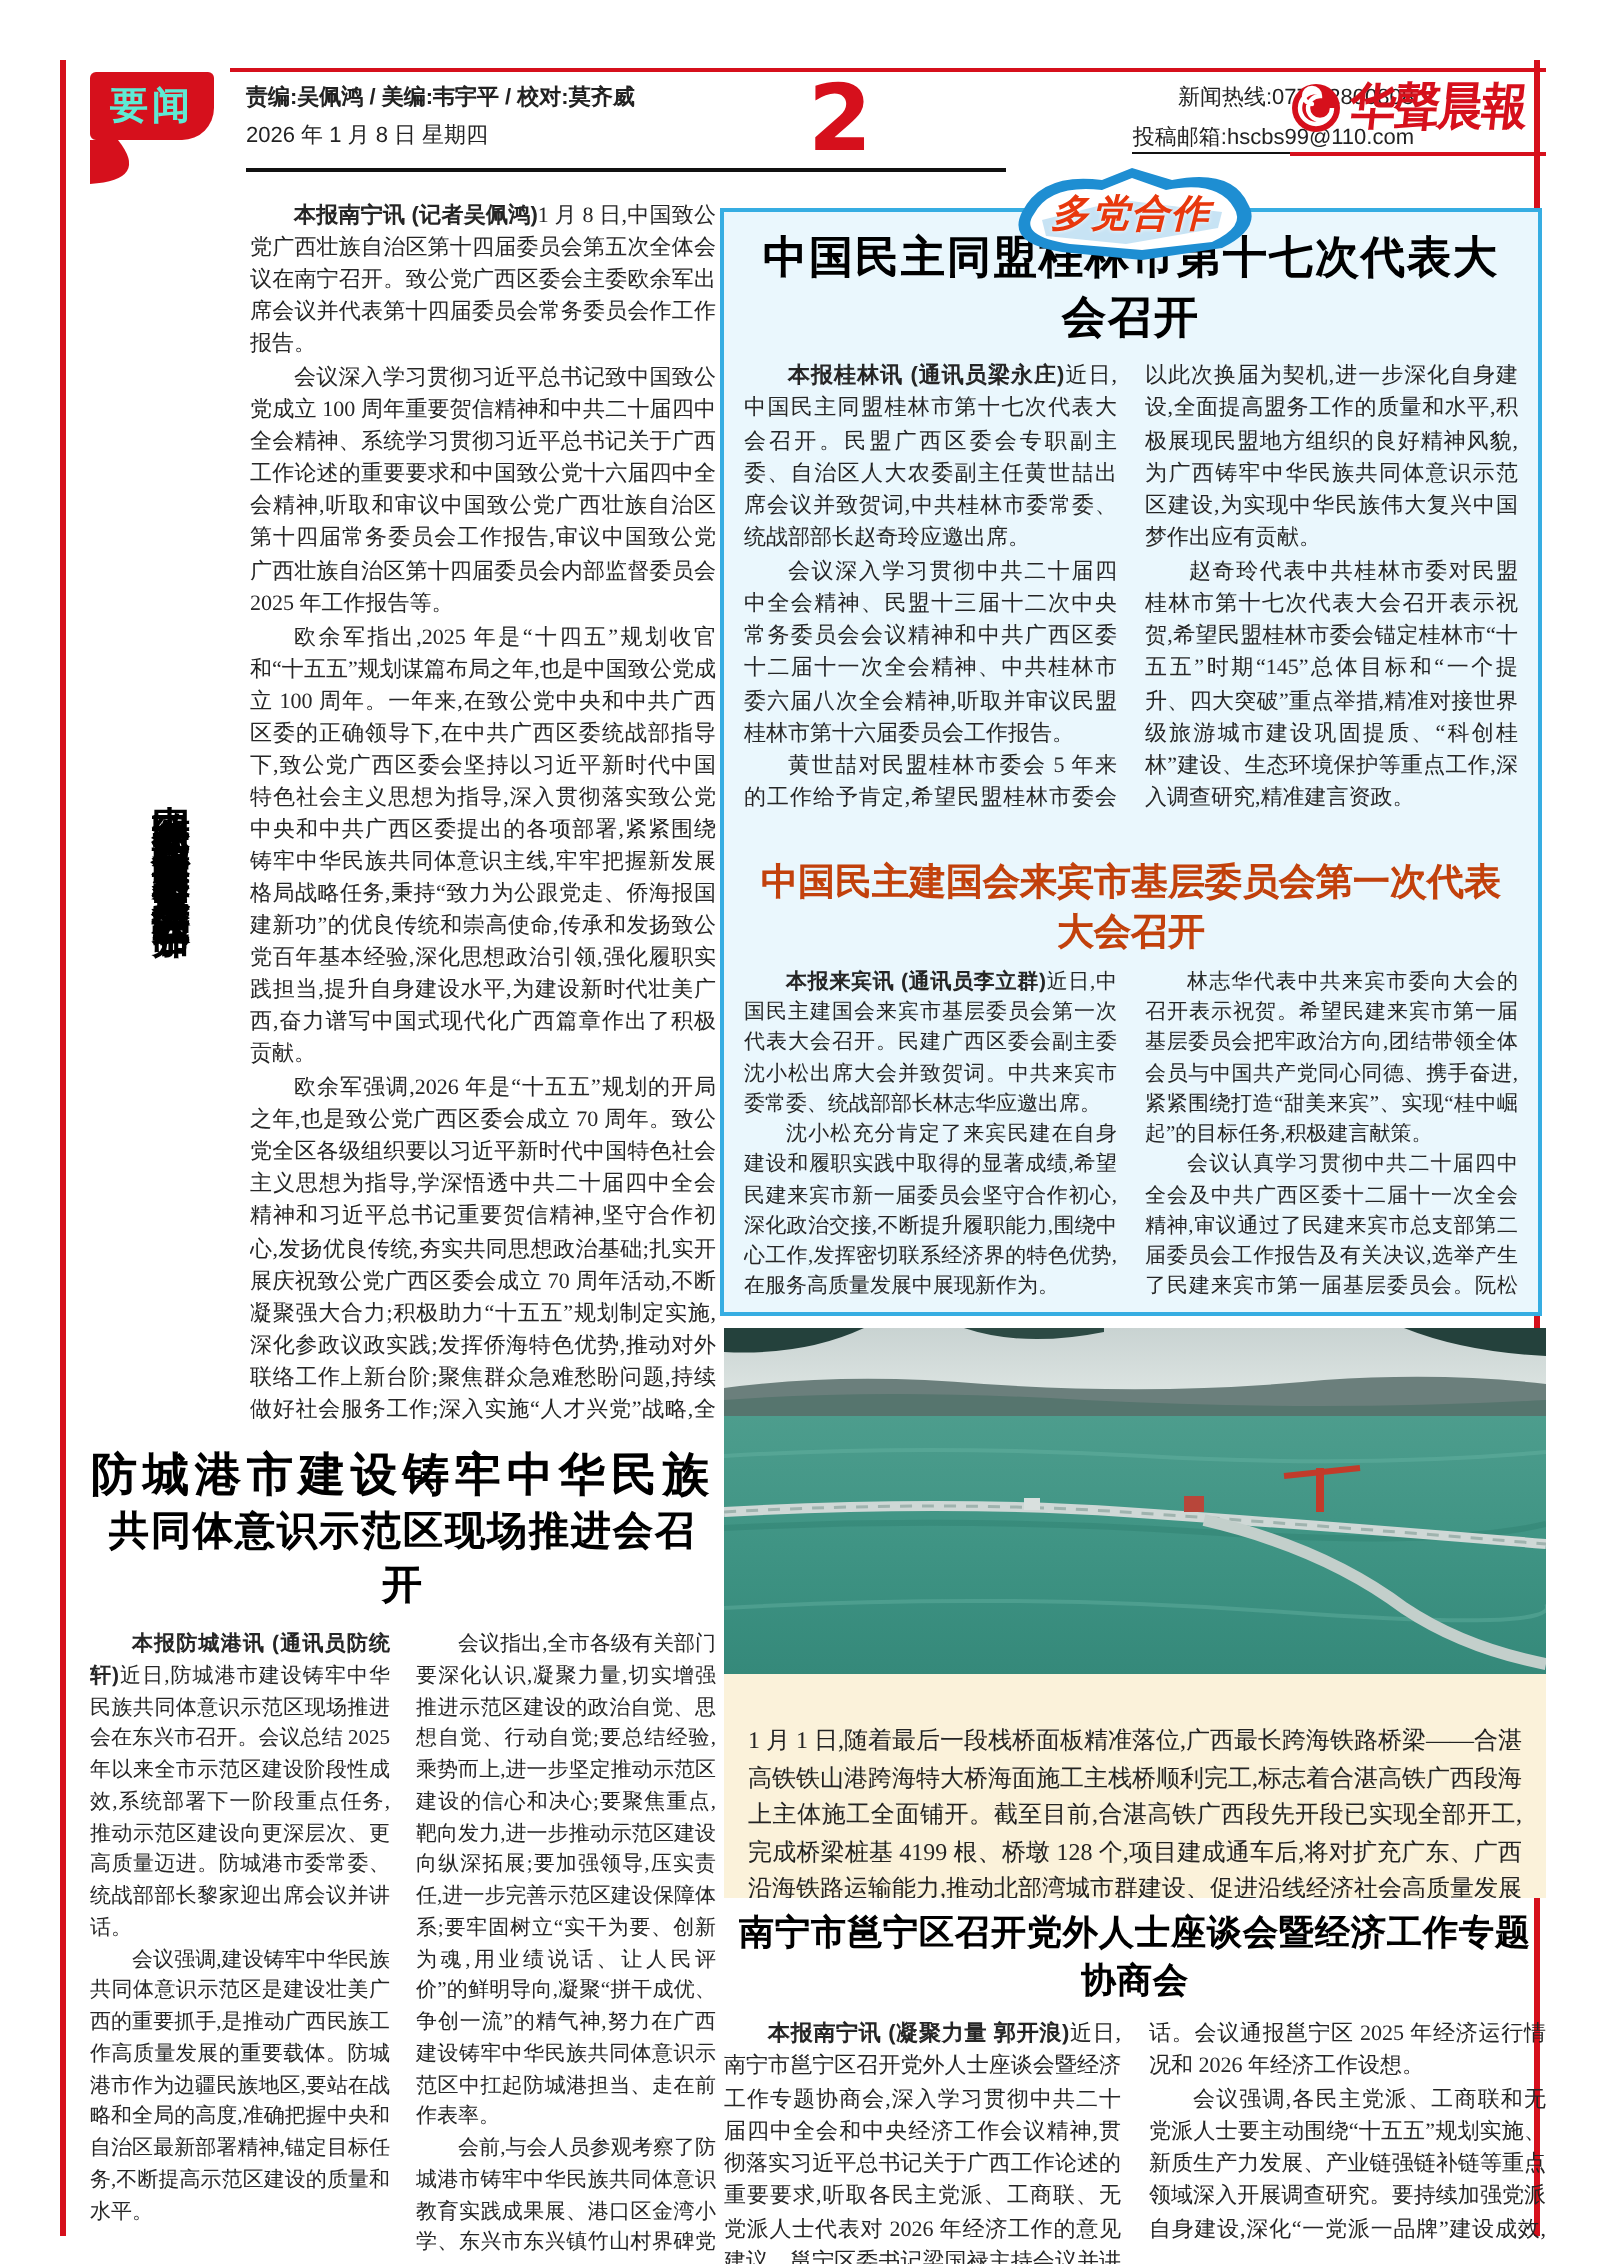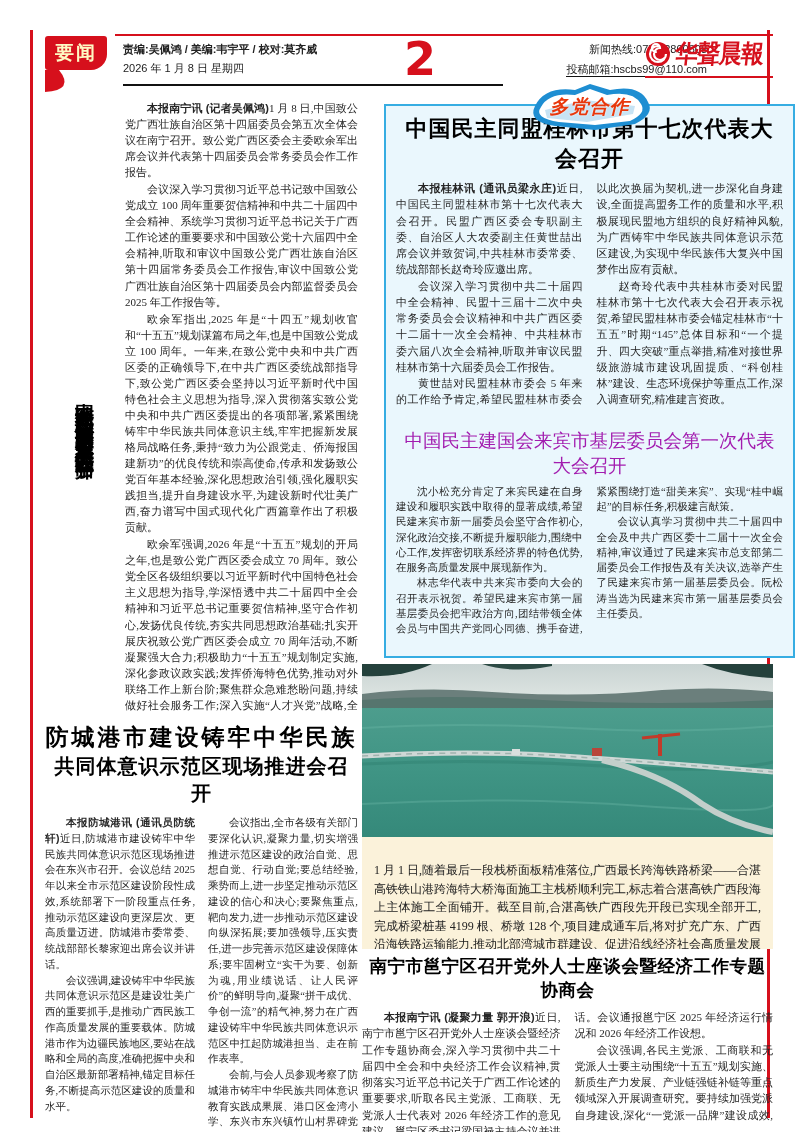--- a/index.html
+++ b/index.html
@@ -6,21 +6,21 @@
   html,body { background:#fff; }
   body { width:800px; height:1132px; position:relative; font-family:"Liberation Sans", sans-serif; color:#1a1a1a; }
   #page { position:absolute; inset:0; background:#fff; overflow:hidden; }
 
   .rail { position:absolute; top:30px; bottom:14px; width:3px; background:#d6101c; }
   .rail.left { left:30px; } .rail.right { right:30px; }
 
   
   #header { position:absolute; left:45px; top:30px; width:728px; height:62px; }
   .hdr-topline { position:absolute; left:70px; top:4px; right:0; height:2px; background:#d6101c; }
-  .section-badge { position:absolute; left:0; top:6px; width:62px; height:34px; background:#d6101c; color:#fef9c3;
+  .section-badge { position:absolute; left:0; top:6px; width:62px; height:34px; background:#d6101c; color:#5eead4;
       font-weight:bold; font-size:19px; letter-spacing:2px; display:flex; align-items:center; justify-content:center;
       border-radius:3px 3px 16px 3px; }
   .badge-swoosh { position:absolute; left:0; top:40px; width:50px; height:22px; border-bottom-right-radius:40px;
       background:radial-gradient(circle at 0 0, #d6101c 0 100%);
       clip-path:path("M0 0 L14 0 Q30 20 0 22 Z"); }
   .credits { position:absolute; left:78px; top:10px; width:300px; font-size:11px; color:#222; line-height:1.7; }
   .credits .l1 { font-weight:bold; }
   .credits-underline { position:absolute; left:78px; top:54px; width:380px; height:2px; background:#111; }
   .pageno { position:absolute; left:345px; top:2px; width:60px; text-align:center; color:#d6101c;
       font-size:46px; font-weight:bold; font-family:"DejaVu Sans", sans-serif; }
@@ -45,27 +45,27 @@
   #art-zhigong .para { margin-bottom:1px; }
 
   
   #art-fcg { position:absolute; left:45px; top:722px; width:313px; height:396px; }
   #art-fcg .hl { text-align:center; font-weight:bold; color:#000; line-height:1.35; }
   #art-fcg .hl .l1 { font-size:23px; letter-spacing:3px; display:block; }
   #art-fcg .hl .l2 { font-size:20px; letter-spacing:1px; display:block; }
   #art-fcg .cols { margin-top:8px; height:322px; column-count:2; column-gap:13px; font-size:10.5px; line-height:1.5; }
 
   
-  #coop-box { position:absolute; left:384px; top:104px; width:411px; height:554px; border:2px solid #36ade2;
+  #coop-box { position:absolute; left:360px; top:104px; width:411px; height:554px; border:2px solid #36ade2;
       background:#eaf7fd; padding:8px 10px; }
   #coop-badge { position:absolute; left:50%; top:-26px; transform:translateX(-50%); width:150px; height:52px; }
   .badge-label { position:absolute; left:50%; top:14px; transform:translateX(-50%); color:#e8380d; font-weight:bold;
       font-size:19px; white-space:nowrap; font-style:italic; letter-spacing:1px; text-shadow:0 0 2px #fff; }
   .coop-hl1 { text-align:center; font-weight:bold; font-size:22px; letter-spacing:1px; color:#000; }
-  .coop-hl2 { margin-top:10px; text-align:center; font-weight:normal; font-size:18.5px; letter-spacing:0px; color:#a21caf; }
+  .coop-hl2 { margin-top:10px; text-align:center; font-weight:bold; font-size:18.5px; letter-spacing:0px; color:#c2410c; }
   .coop-body { margin-top:6px; column-count:2; column-gap:14px; font-size:11px; line-height:1.48; }
   #minmeng-body { height:238px; }
   #minjian-body { height:186px; font-size:10.5px; line-height:1.45; }
 
   
   #photo { position:absolute; left:362px; top:664px; width:411px; height:173px; overflow:hidden; }
   #photo svg { display:block; }
 
   
   #caption { position:absolute; left:362px; top:837px; width:411px; height:112px; background:#fbf2da;
@@ -136,20 +136,21 @@
       <p class="para"><b class="dl">本报桂林讯 (通讯员梁永庄)</b><span>近日,中国民主同盟桂林市第十七次代表大会召开。民盟广西区委会专职副主委、自治区人大农委副主任黄世喆出席会议并致贺词,中共桂林市委常委、统战部部长赵奇玲应邀出席。</span></p>
       <div>
           <p class="para">会议深入学习贯彻中共二十届四中全会精神、民盟十三届十二次中央常务委员会会议精神和中共广西区委十二届十一次全会精神、中共桂林市委六届八次全会精神,听取并审议民盟桂林市第十六届委员会工作报告。</p>
           <p class="para">黄世喆对民盟桂林市委会 5 年来的工作给予肯定,希望民盟桂林市委会以此次换届为契机,进一步深化自身建设,全面提高盟务工作的质量和水平,积极展现民盟地方组织的良好精神风貌,为广西铸牢中华民族共同体意识示范区建设,为实现中华民族伟大复兴中国梦作出应有贡献。</p>
           <p class="para">赵奇玲代表中共桂林市委对民盟桂林市第十七次代表大会召开表示祝贺,希望民盟桂林市委会锚定桂林市“十五五”时期“145”总体目标和“一个提升、四大突破”重点举措,精准对接世界级旅游城市建设巩固提质、“科创桂林”建设、生态环境保护等重点工作,深入调查研究,精准建言资政。</p>
         </div>
     </div>
 
     <div class="coop-hl2">中国民主建国会来宾市基层委员会第一次代表大会召开</div>
     <div id="minjian-body" class="coop-body body-text">
+      <p class="para"><b class="dl">本报来宾讯 (通讯员李立群)</b><span>近日,中国民主建国会来宾市基层委员会第一次代表大会召开。民建广西区委会副主委沈小松出席大会并致贺词。中共来宾市委常委、统战部部长林志华应邀出席。</span></p>
       <div>
           <p class="para">沈小松充分肯定了来宾民建在自身建设和履职实践中取得的显著成绩,希望民建来宾市新一届委员会坚守合作初心,深化政治交接,不断提升履职能力,围绕中心工作,发挥密切联系经济界的特色优势,在服务高质量发展中展现新作为。</p>
           <p class="para">林志华代表中共来宾市委向大会的召开表示祝贺。希望民建来宾市第一届基层委员会把牢政治方向,团结带领全体会员与中国共产党同心同德、携手奋进,紧紧围绕打造“甜美来宾”、实现“桂中崛起”的目标任务,积极建言献策。</p>
           <p class="para">会议认真学习贯彻中共二十届四中全会及中共广西区委十二届十一次全会精神,审议通过了民建来宾市总支部第二届委员会工作报告及有关决议,选举产生了民建来宾市第一届基层委员会。阮松涛当选为民建来宾市第一届基层委员会主任委员。</p>
         </div>
     </div>
   </div>
 
   <div id="photo">
     <svg width="411" height="173" viewBox="0 0 411 173">

